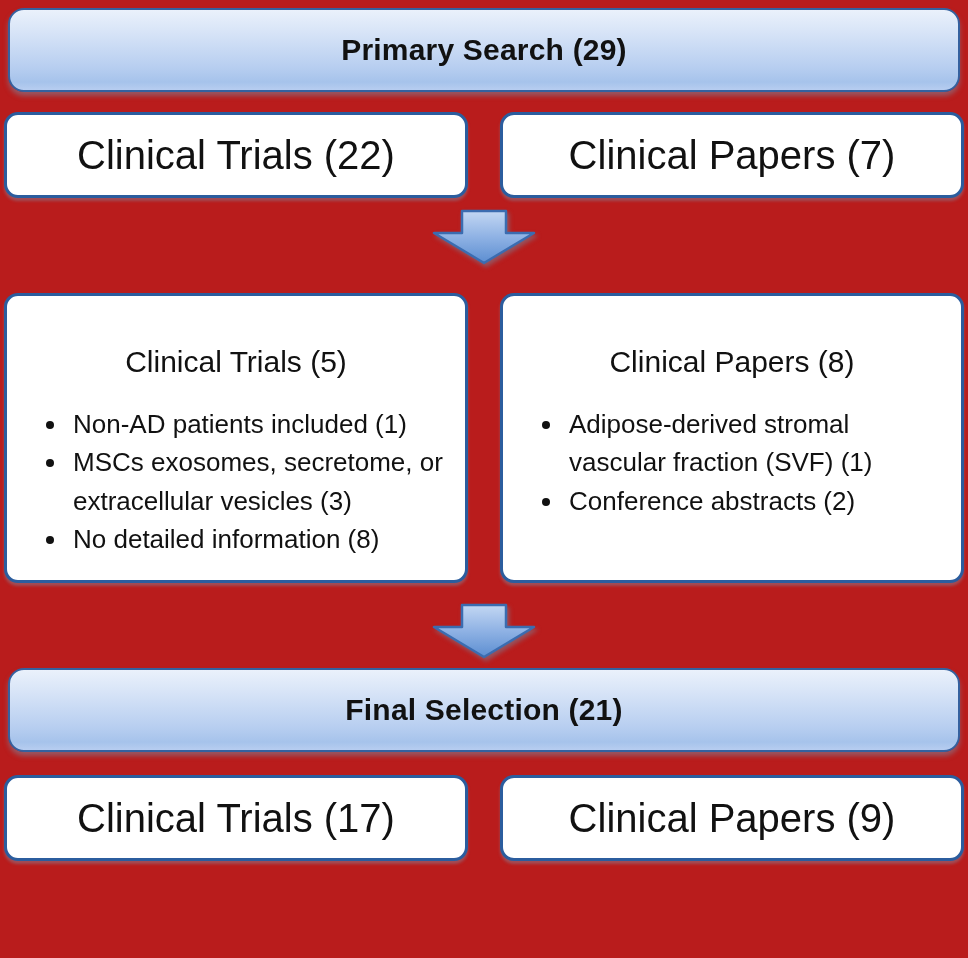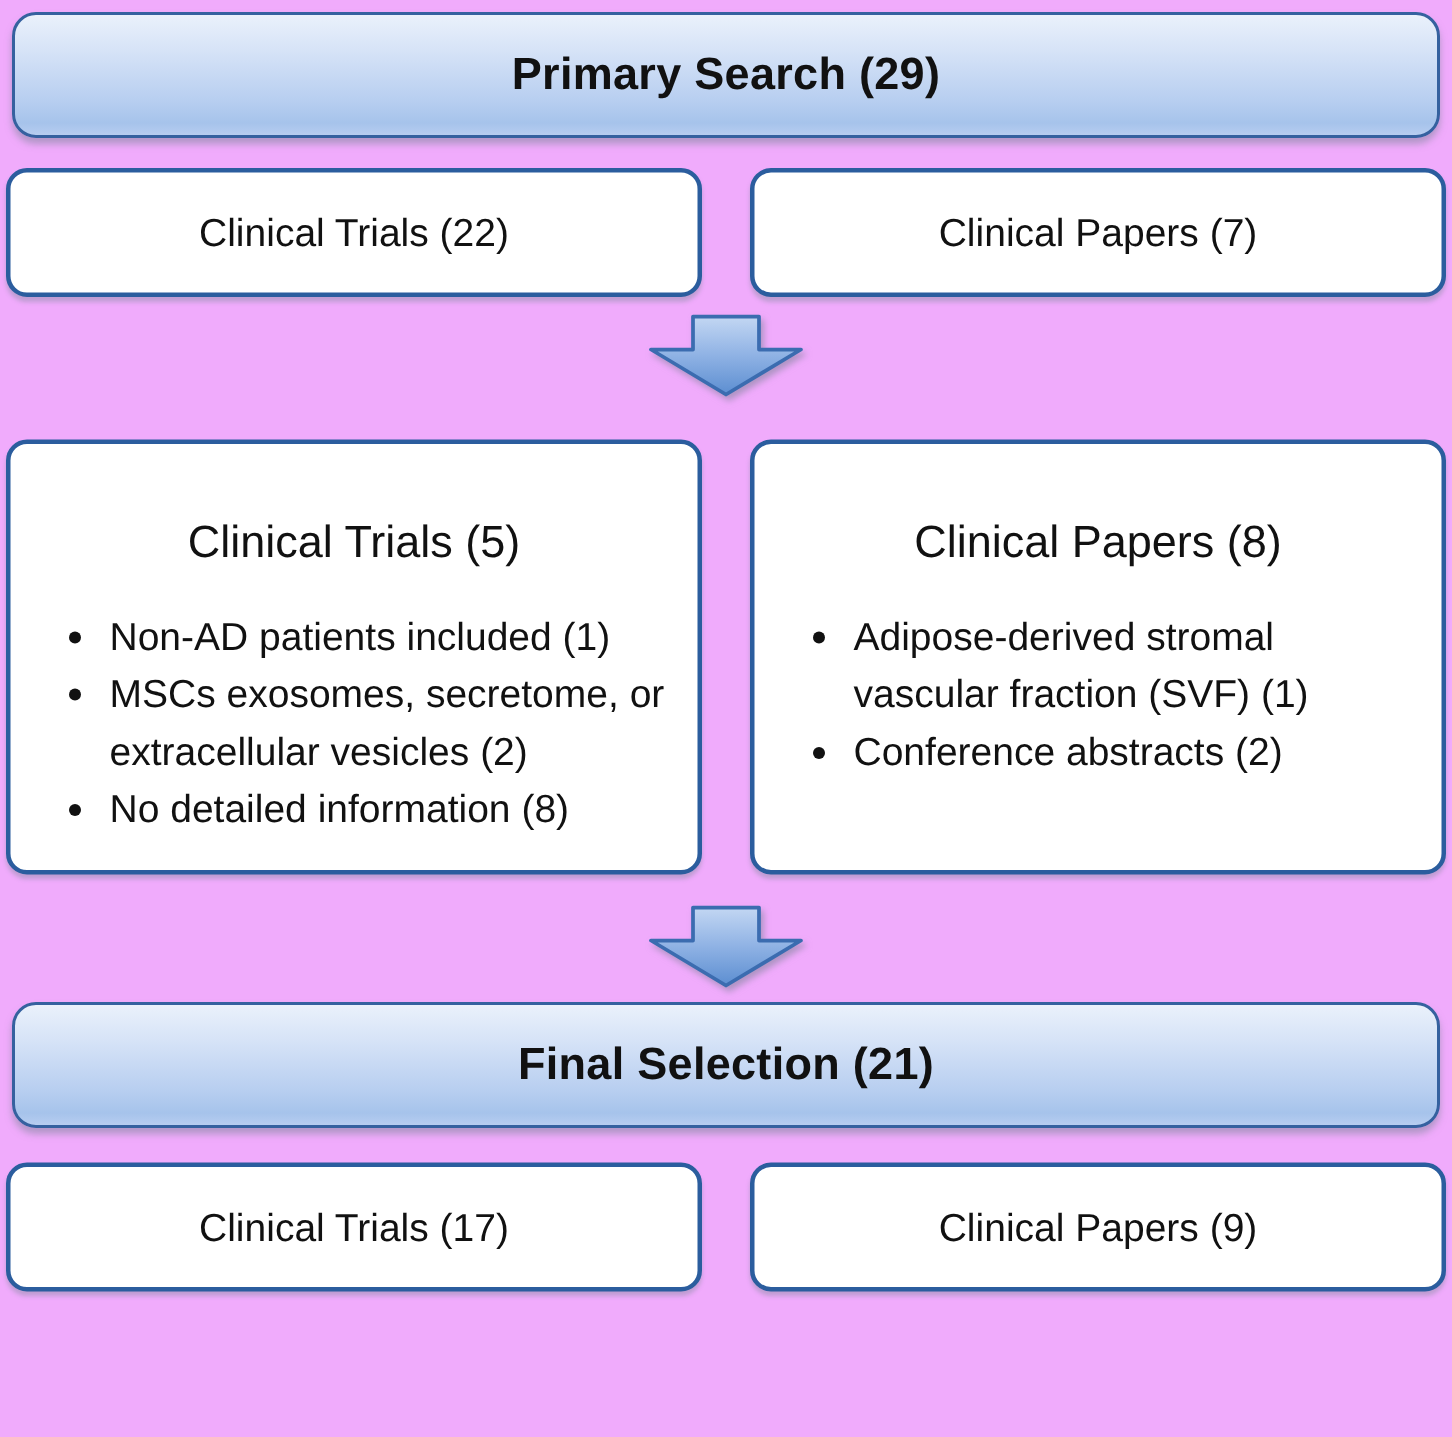--- a/index.html
+++ b/index.html
@@ -4,21 +4,21 @@
 <style>
   html, body {
     margin: 0;
     padding: 0;
     background: #ffffff;
   }
   .canvas {
     position: relative;
     width: 968px;
     height: 958px;
-    background: #f0abfc;
+    background: #b91c1c;
     font-family: "Liberation Sans", "DejaVu Sans", sans-serif;
     color: #111111;
     box-sizing: border-box;
     padding: 8px 6px;
     display: flex;
     flex-direction: column;
     align-items: center;
   }
   .header-bar {
     width: 952px;
@@ -48,21 +48,21 @@
     background: #ffffff;
     border: 3px solid #2b5d9e;
     border-radius: 14px;
     box-shadow: 0 3px 3px rgba(130, 140, 160, 0.45);
     display: flex;
     align-items: center;
     justify-content: center;
     box-sizing: border-box;
   }
   .plain-box .label {
-    font-size: 26px;
+    font-size: 40px;
   }
   .detail-box {
     width: 464px;
     height: 290px;
     background: #ffffff;
     border: 3px solid #2b5d9e;
     border-radius: 14px;
     box-shadow: 0 3px 3px rgba(130, 140, 160, 0.45);
     box-sizing: border-box;
     padding-top: 24px;
@@ -137,21 +137,21 @@
   <div class="sp-c"></div>
 
 
   <div class="sp-d"></div>
 
   <div class="row">
     <div class="detail-box">
       <div class="box-title">Clinical Trials (5)</div>
       <ul>
         <li>Non-AD patients included (1)</li>
-        <li>MSCs exosomes, secretome, or extracellular vesicles (2)</li>
+        <li>MSCs exosomes, secretome, or extracellular vesicles (3)</li>
         <li>No detailed information (8)</li>
       </ul>
     </div>
     <div class="detail-box">
       <div class="box-title">Clinical Papers (8)</div>
       <ul>
         <li>Adipose-derived stromal vascular fraction (SVF) (1)</li>
         <li>Conference abstracts (2)</li>
       </ul>
     </div>

